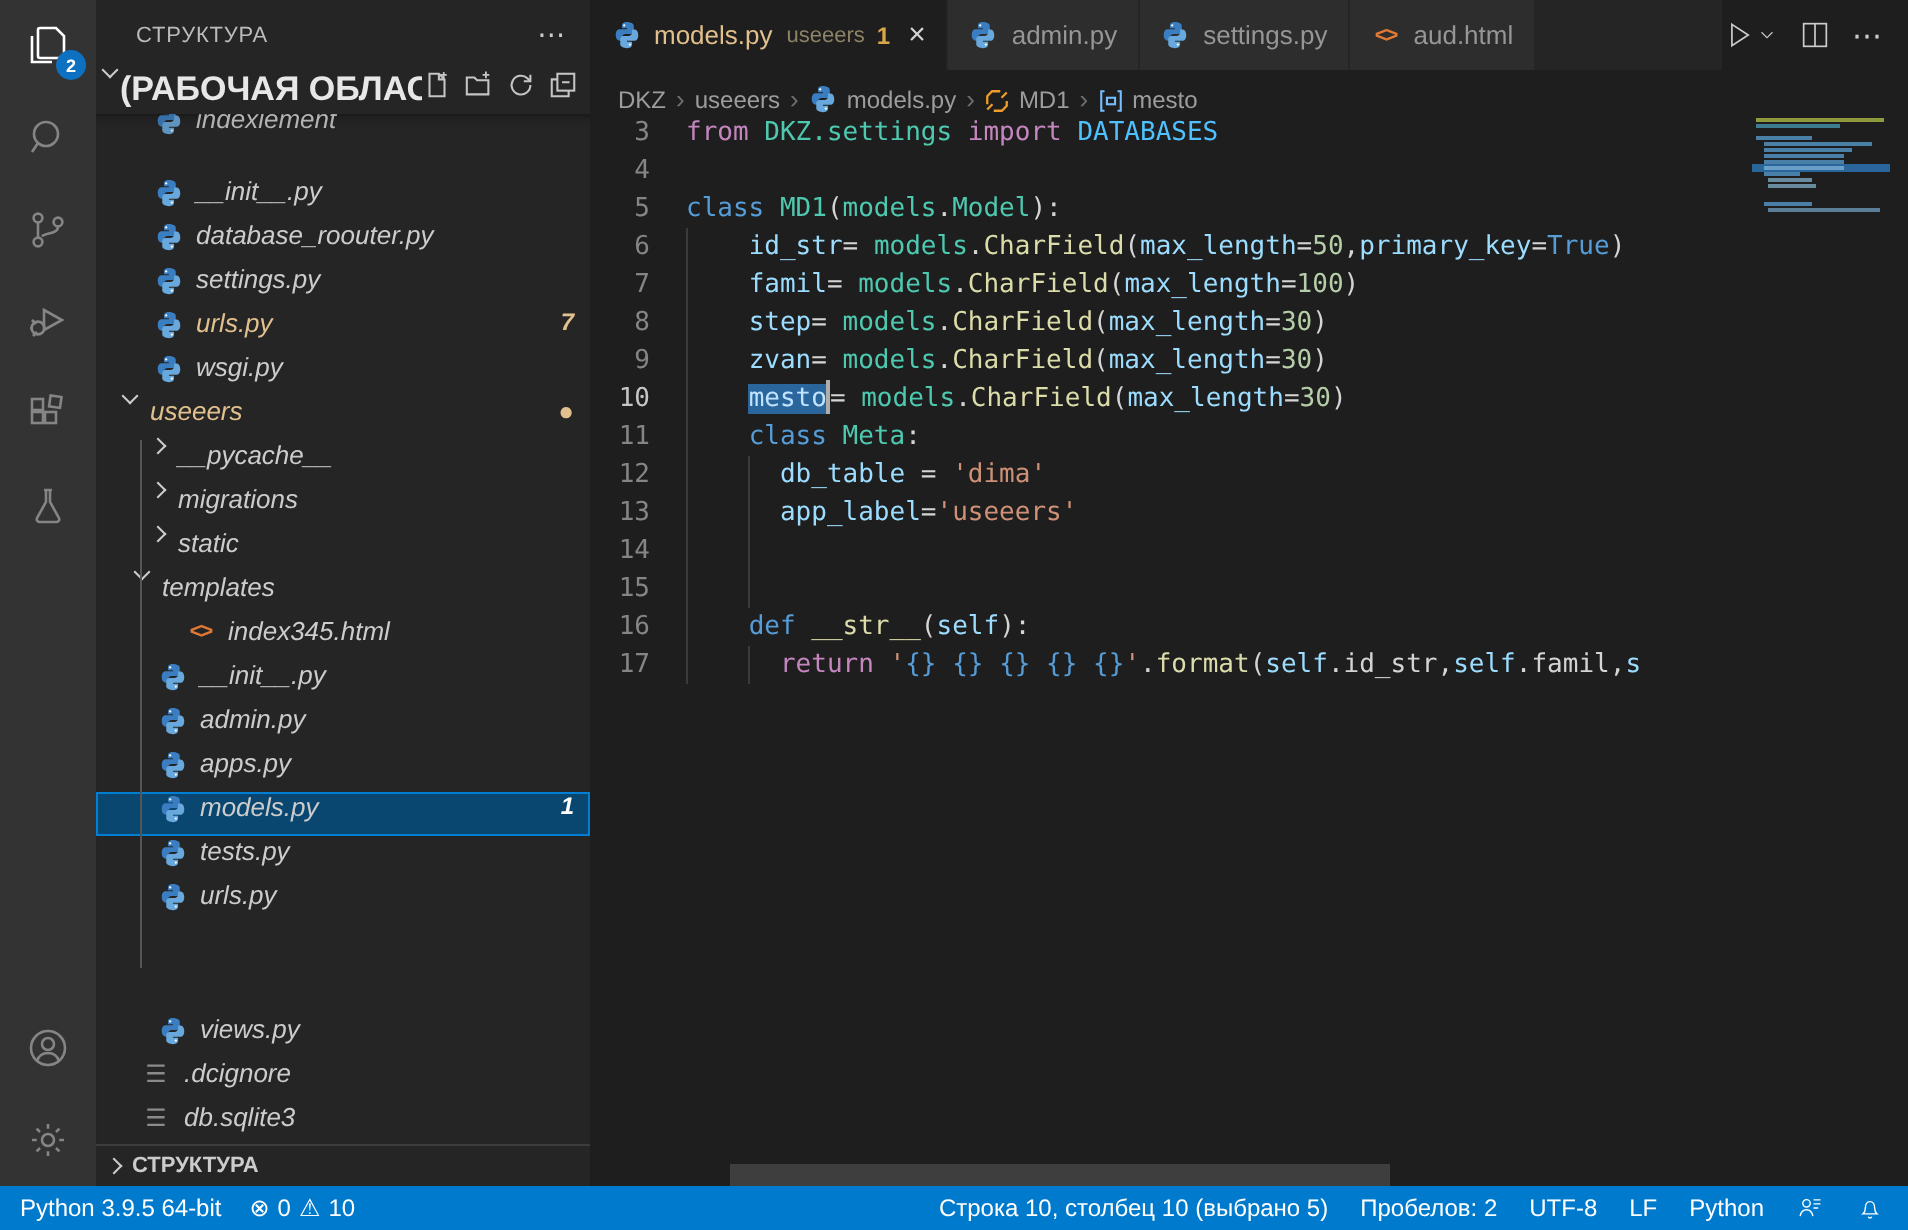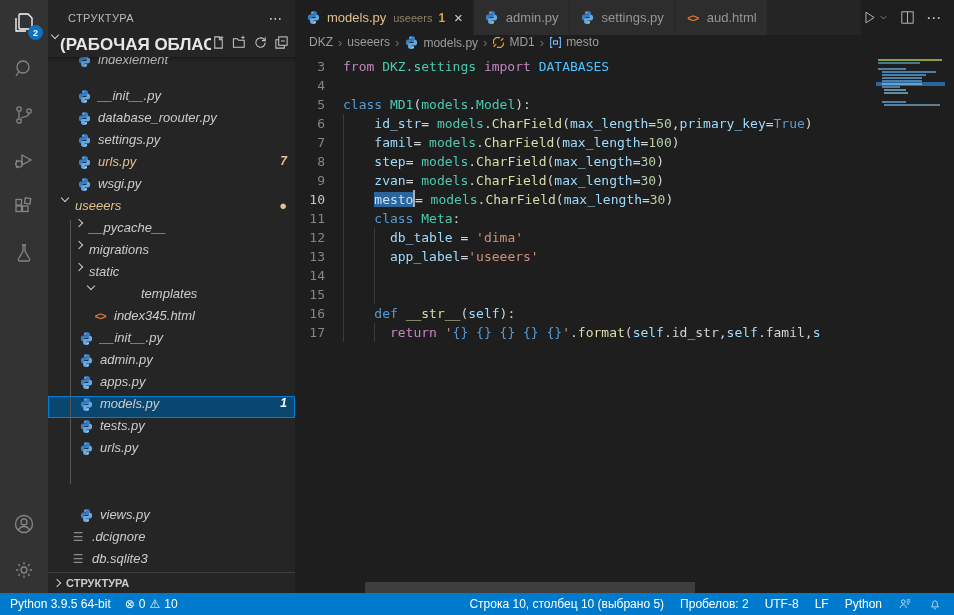--- a/index.html
+++ b/index.html
@@ -52,21 +52,21 @@
   .tab.active { background:#1e1e1e; color:#e2c08d; }
   .tab .ficon { width:16px; height:16px; margin-right:6px; display:flex; align-items:center; justify-content:center; }
   .tab .desc { font-size:11px; color:#8d8367; margin-left:7px; }
   .tab .tbadge { margin-left:6px; color:#d8a848; font-size:12px; font-weight:bold; }
   .tab .close { margin-left:9px; color:#d4d4d4; font-size:15px; line-height:1; }
   .tab-actions { margin-left:auto; display:flex; align-items:center; gap:10px; padding-right:12px; color:#cccccc; background:#1e1e1e; }
   .tab-actions .act { display:flex; align-items:center; cursor:pointer; }
   .tab-actions svg { width:17px; height:17px; stroke:#cccccc; fill:none; stroke-width:1.2; }
   .tab-actions .dots { font-size:15px; letter-spacing:1px; }
 
-  .breadcrumbs { height:22px; display:flex; align-items:flex-start; padding-left:14px; font-size:12px; color:#9d9d9d; gap:5px; }
+  .breadcrumbs { height:22px; display:flex; align-items:flex-end; padding-left:14px; font-size:12px; color:#9d9d9d; gap:5px; }
   .bc-item { display:flex; align-items:center; gap:4px; cursor:pointer; }
   .bc-sep { color:#6e6e6e; font-size:13px; }
   .bc-ico { display:flex; align-items:center; }
 
   .code-area { flex:1; position:relative; overflow:hidden; font-family:"DejaVu Sans Mono","Liberation Mono",monospace; font-size:13px; line-height:19px; }
   .code-line { display:flex; height:19px; white-space:pre; }
   .ln { width:48px; text-align:right; padding-right:18px; color:#858585; flex:none; user-select:none; }
   .code-line.active-line .ln { color:#c6c6c6; }
   .lc { position:relative; flex:1; }
   .guide { position:absolute; top:0; bottom:0; width:1px; background:#3b3b3b; }
@@ -261,21 +261,21 @@
             <span>__pycache__</span>
           </div>
           <div class="trow" style="padding-left: 26px;">
             <span class="chev right"></span>
             <span>migrations</span>
           </div>
           <div class="trow" style="padding-left: 26px;">
             <span class="chev right"></span>
             <span>static</span>
           </div>
-          <div class="trow" style="padding-left: 38px; gap: 40px;">
+          <div class="trow" style="padding-left: 18px;">
             <span class="chev down"></span>
             <span>templates</span>
           </div>
           <div class="trow" style="padding-left: 44px;">
             <span class="ficon">
               <span class="icon-html">&lt;&gt;</span>
             </span>
             <span>index345.html</span>
           </div>
           <div class="trow" style="padding-left: 30px;">

